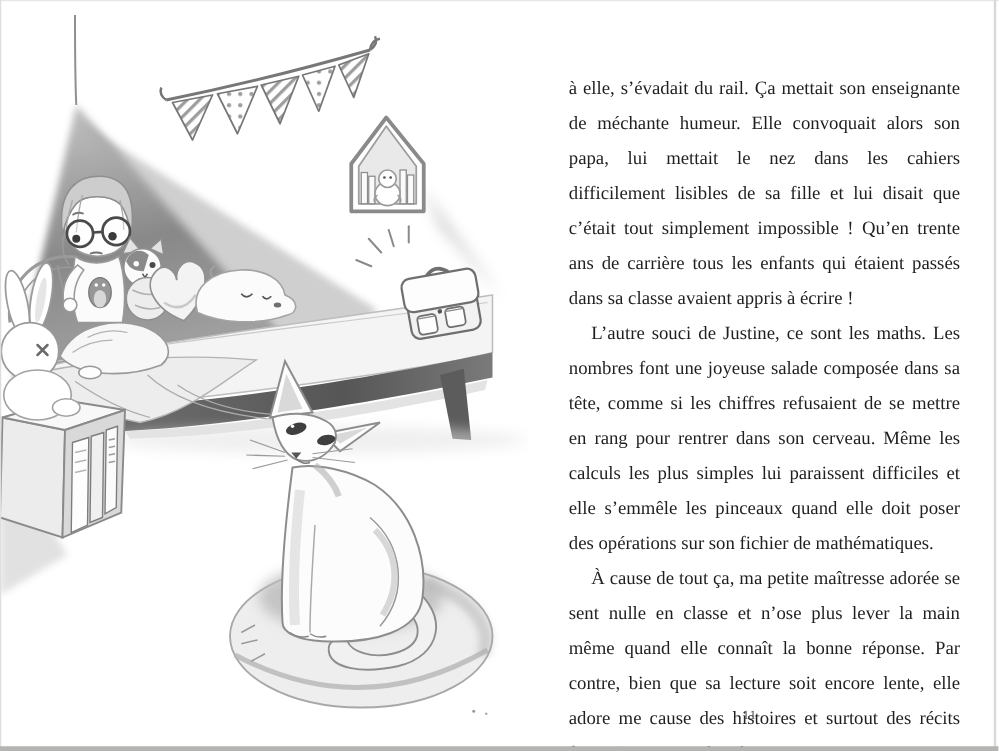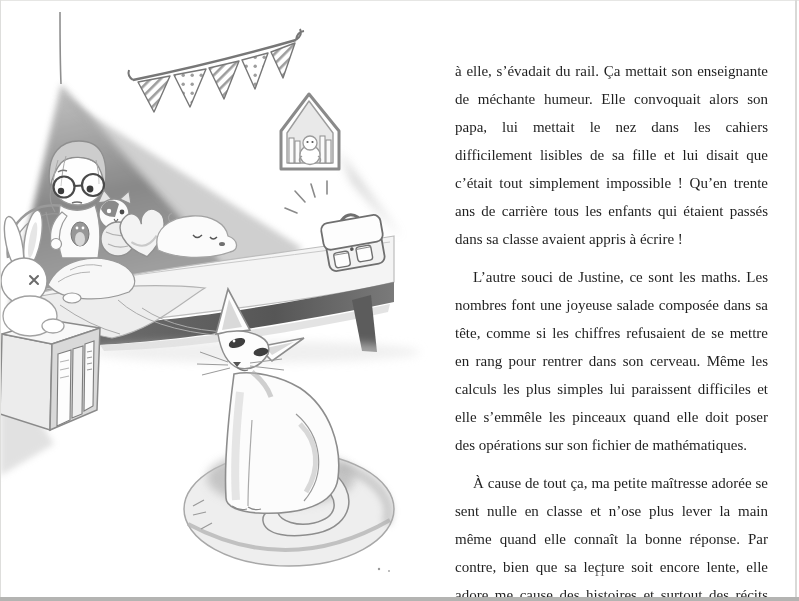--- a/index.html
+++ b/index.html
@@ -20,21 +20,21 @@
   .page-left{position:absolute;left:0;top:0;width:440px;height:601px;}
   .page-left svg{display:block;}
 
   .page-right{position:absolute;left:440px;top:0;width:359px;height:601px;}
   #text-column{
     position:absolute;left:15px;top:57px;width:313px;
     font-size:15px;line-height:28px;color:#1f1f1f;
     text-align:justify;
   }
   .para{margin:0;}
-  .para.indent{text-indent:18px;margin-top:10px;}
+  .para.indent{text-indent:18px;}
   .page-number{
     position:absolute;left:130px;top:567px;width:60px;
     text-align:center;font-size:10px;color:#4c4c4c;letter-spacing:1px;
   }
 </style>
 </head>
 <body>
 
 <div class="stage">
 

